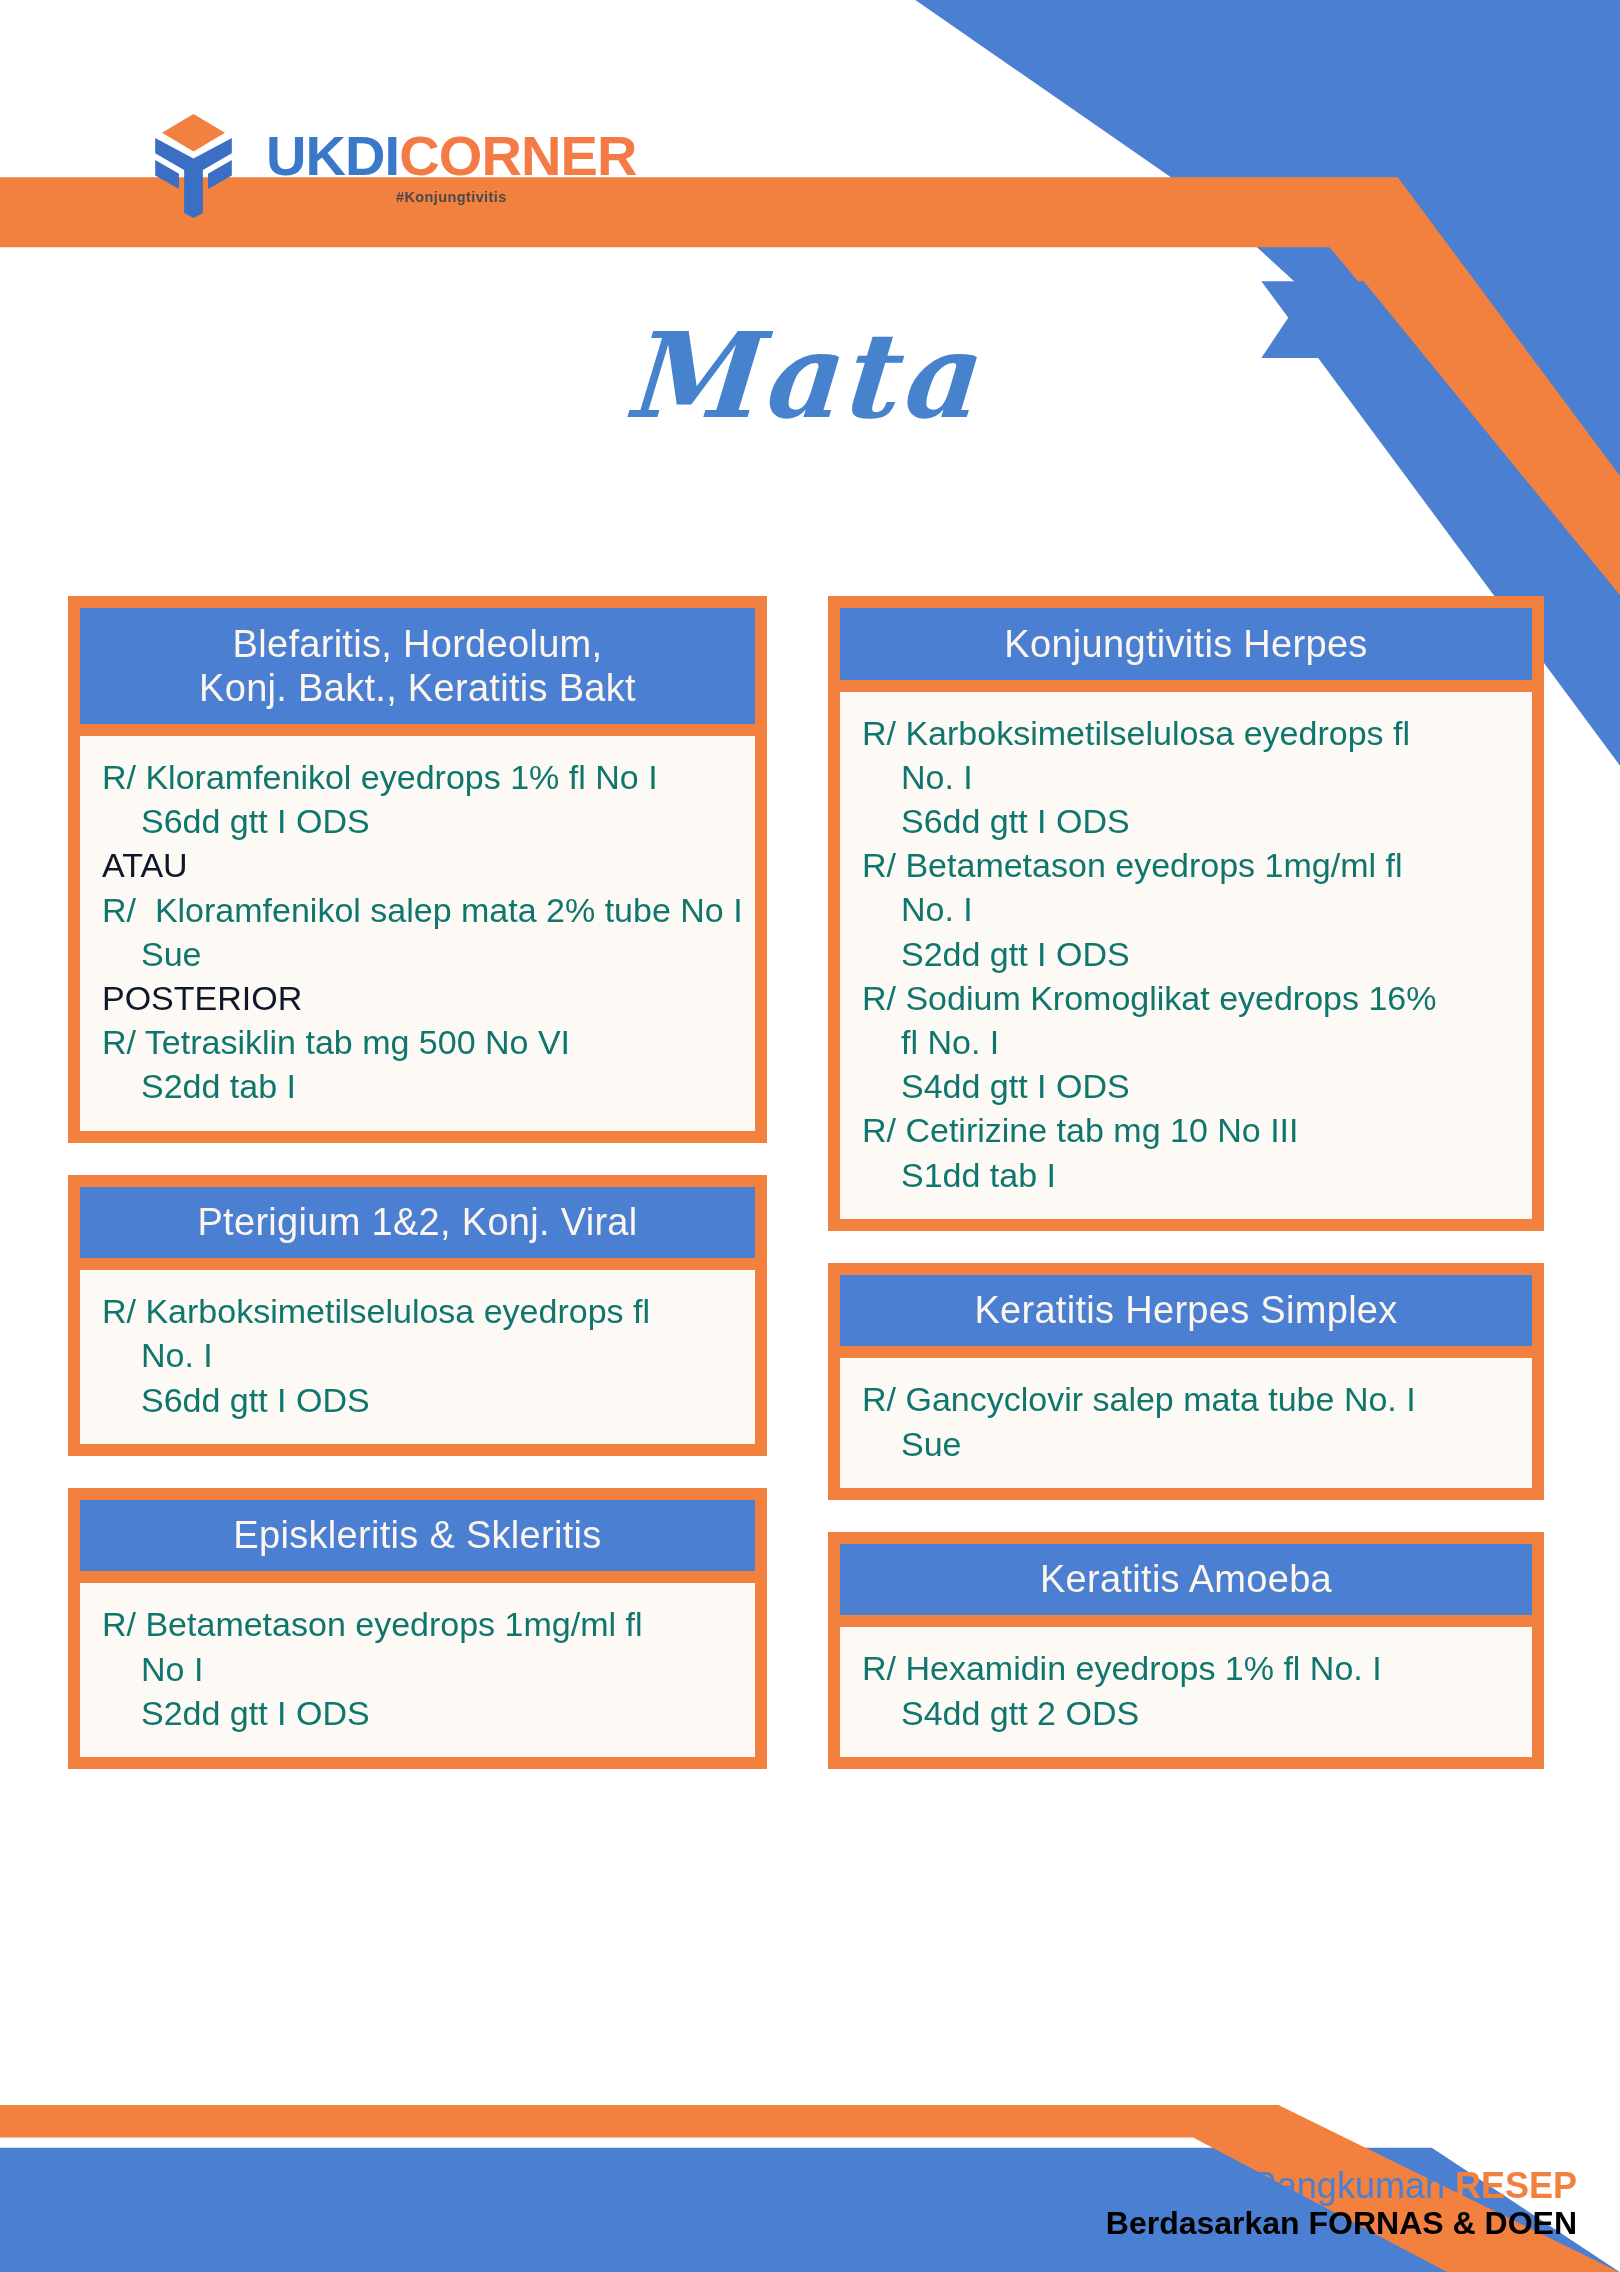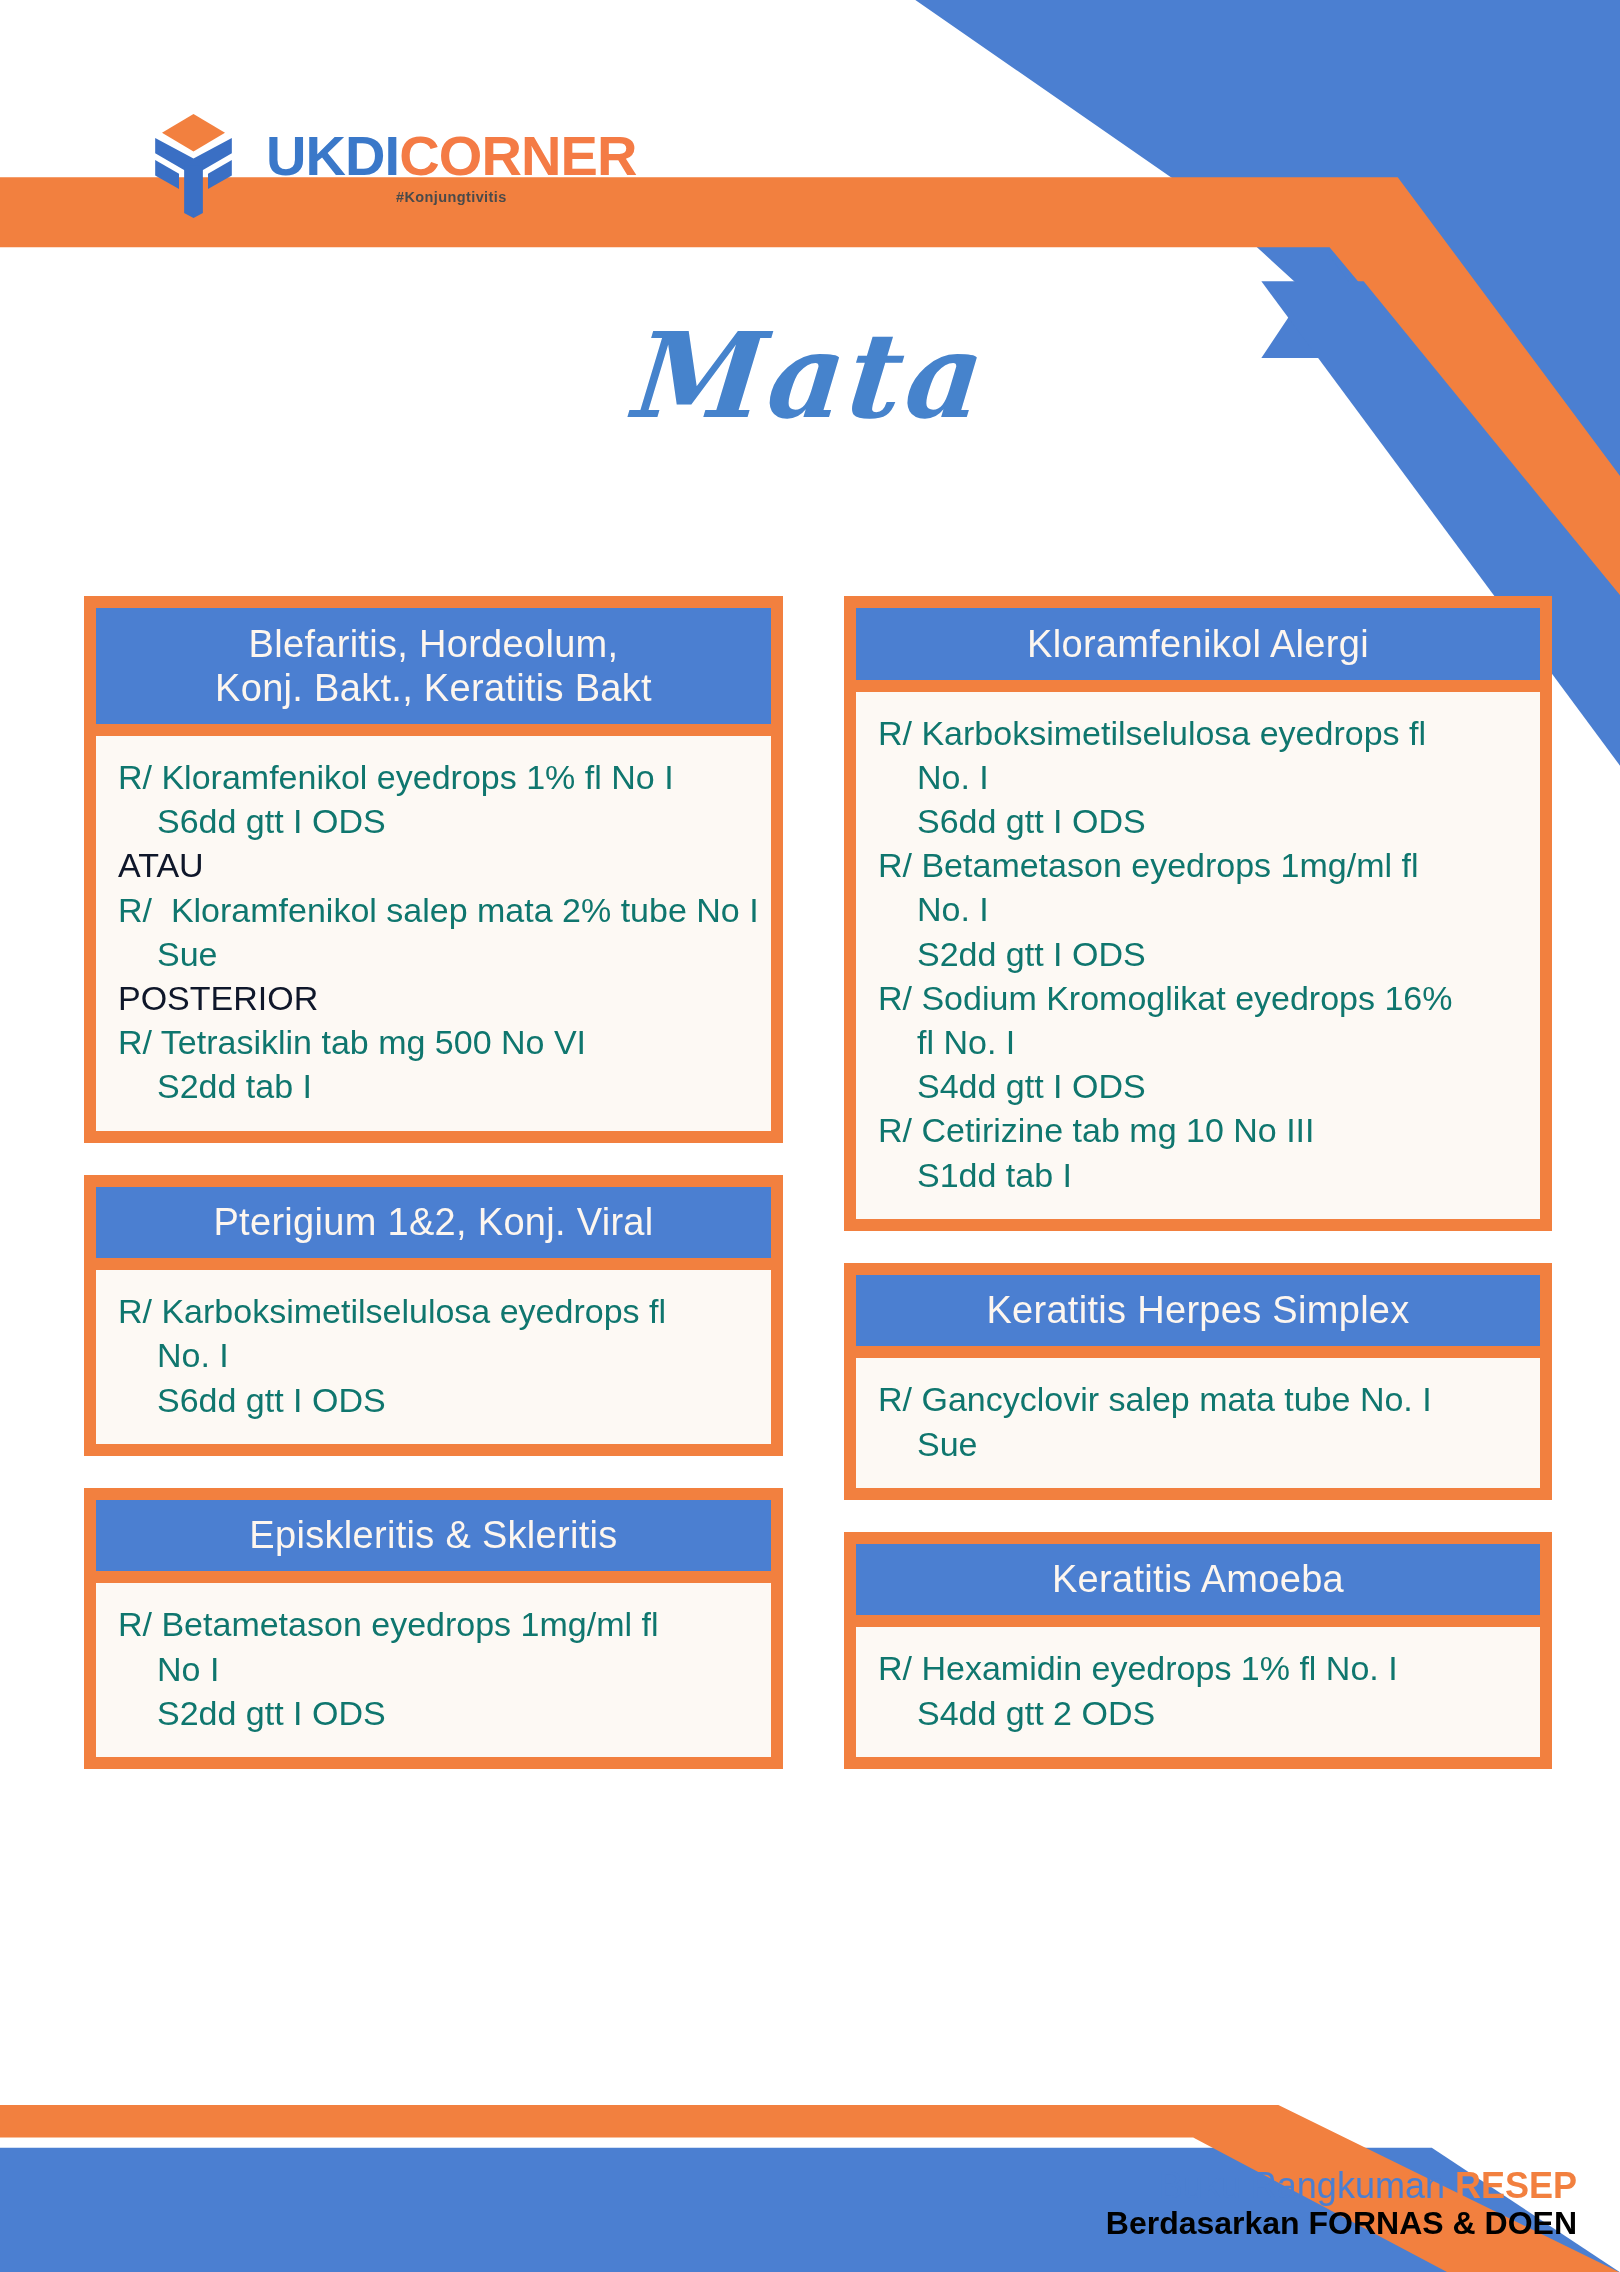--- a/index.html
+++ b/index.html
@@ -96,21 +96,21 @@
     width: 1484px;
     display: flex;
     gap: 61px;
     z-index: 4;
   }
   .column {
     display: flex;
     flex-direction: column;
     gap: 32px;
   }
-  .col-left  { width: 699px; margin-left: 16px; }
+  .col-left  { width: 699px; }
   .col-right { width: 716px; }
 
   
   .card {
     background: #f2803f;
     padding: 12px;
     box-sizing: border-box;
   }
   .card-header {
     background: #4b7fd1;
@@ -243,21 +243,21 @@
           <div class="card-body">
             <div class="rx-line">R/ Betametason eyedrops 1mg/ml fl</div>
             <div class="rx-line indent">No I</div>
             <div class="rx-line indent">S2dd gtt I ODS</div>
           </div>
         </div>
       </div>
     <div class="column col-right">
         <div class="card">
           <div class="card-header">
-            <div class="card-header-text">Kloramfenikol Alergi</div>
+            <div class="card-header-text">Konjungtivitis Herpes</div>
           </div>
           <div class="card-body">
             <div class="rx-line">R/ Karboksimetilselulosa eyedrops fl</div>
             <div class="rx-line indent">No. I</div>
             <div class="rx-line indent">S6dd gtt I ODS</div>
             <div class="rx-line">R/ Betametason eyedrops 1mg/ml fl</div>
             <div class="rx-line indent">No. I</div>
             <div class="rx-line indent">S2dd gtt I ODS</div>
             <div class="rx-line">R/ Sodium Kromoglikat eyedrops 16%</div>
             <div class="rx-line indent">fl No. I</div>

